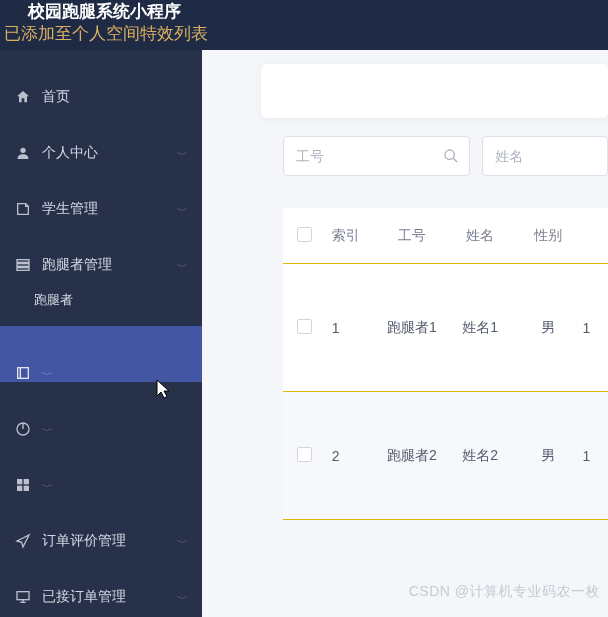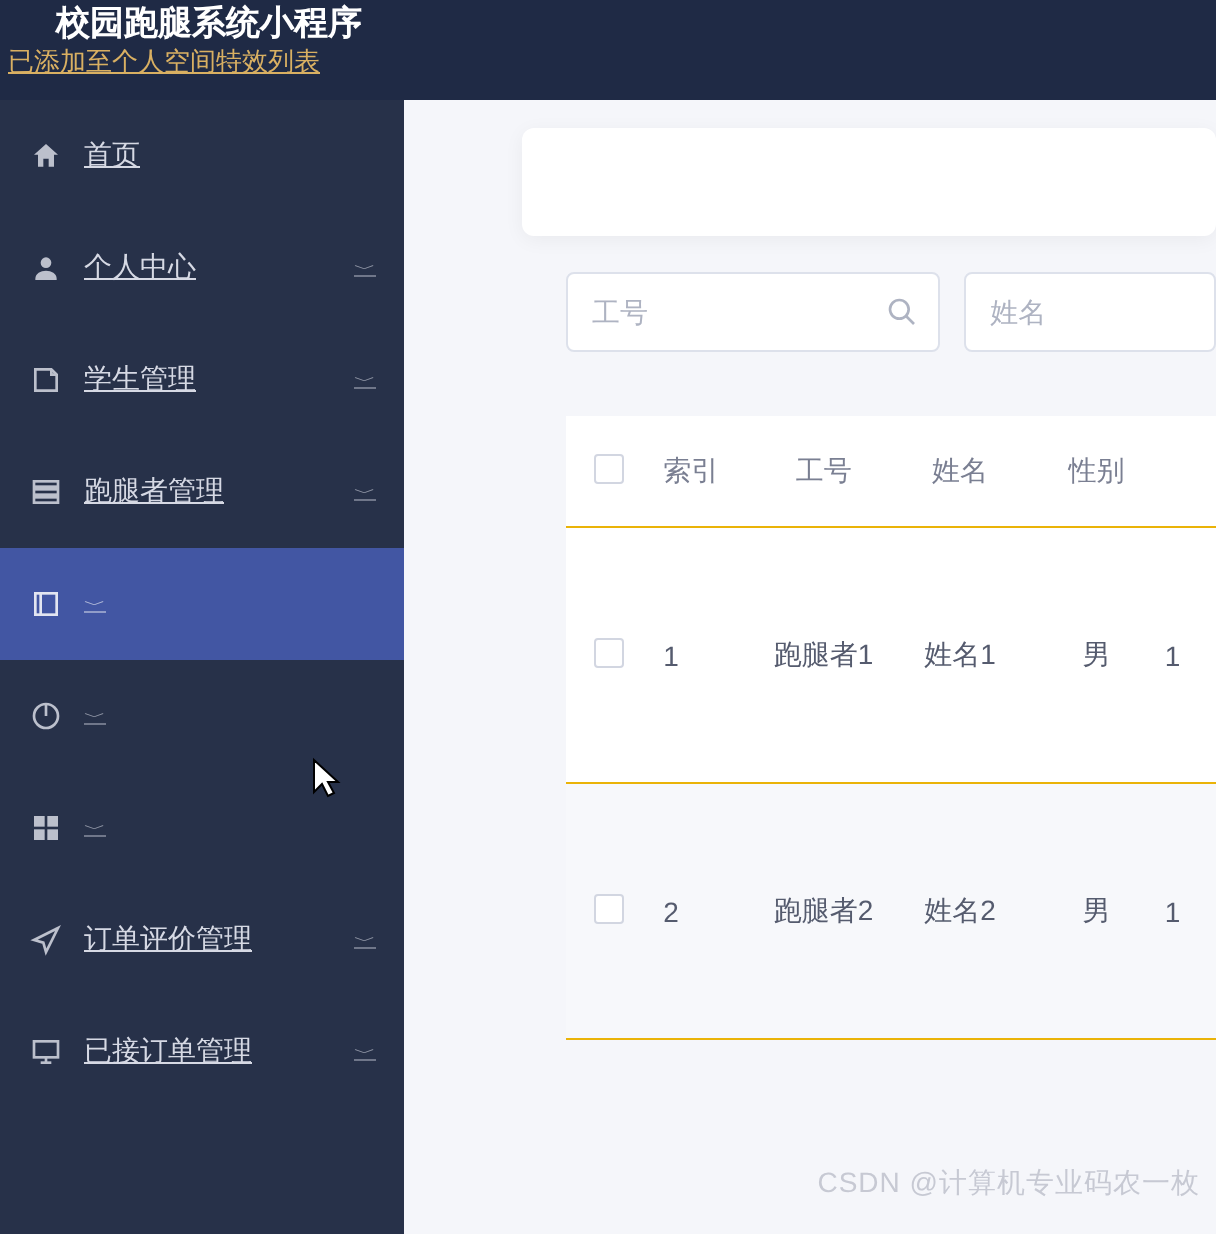--- a/index.html
+++ b/index.html
@@ -19,46 +19,44 @@
       align-items: flex-start;
       padding-left: 28px;
       font-size: 17px;
       font-weight: 600;
     }
     .overlay-text {
       position: absolute;
       top: 22px;
       left: 4px;
       color: #d4a028;
-      font-size: 13px;
+      font-size: 17px;
       z-index: 20;
       mix-blend-mode: screen;
-      text-decoration: underline;
     }
     .layout {
       display: flex;
       height: calc(100% - 50px);
     }
     .sidebar {
       width: 202px;
       background: #273149;
       color: #c5c9d6;
       overflow-y: hidden;
       flex-shrink: 0;
     }
     .menu-item {
       display: flex;
-      align-items: center;
+      align-items: flex-end;
       height: 56px;
       padding: 0 14px;
       cursor: pointer;
       font-size: 14px;
       position: relative;
       color: #d6d9e4;
-      text-decoration: underline;
     }
     .menu-item.active {
       background: #4256a3;
       color: #fff;
     }
     .menu-item .m-icon {
       width: 18px;
       height: 18px;
       margin-right: 10px;
       display: inline-flex;
@@ -229,20 +227,23 @@
         <svg width="16" height="16" viewBox="0 0 24 24" fill="none" stroke="currentColor" stroke-width="2">
             <rect x="3" y="4" width="18" height="4"></rect>
             <rect x="3" y="10" width="18" height="4"></rect>
             <rect x="3" y="16" width="18" height="4"></rect>
           </svg>
       </span>
       <span class="label">跑腿者管理</span>
       <span class="chev">﹀</span>
     </div>
 
+    <div class="sub-item">
+      <span>跑腿者</span>
+    </div>
 
     <div class="menu-item active">
       <span class="m-icon">
         <svg width="16" height="16" viewBox="0 0 24 24" fill="none" stroke="currentColor" stroke-width="2">
             <rect x="4" y="4" width="16" height="16"></rect>
             <line x1="8" y1="4" x2="8" y2="20"></line>
           </svg>
       </span>
       <span class="chev">﹀</span>
     </div>

